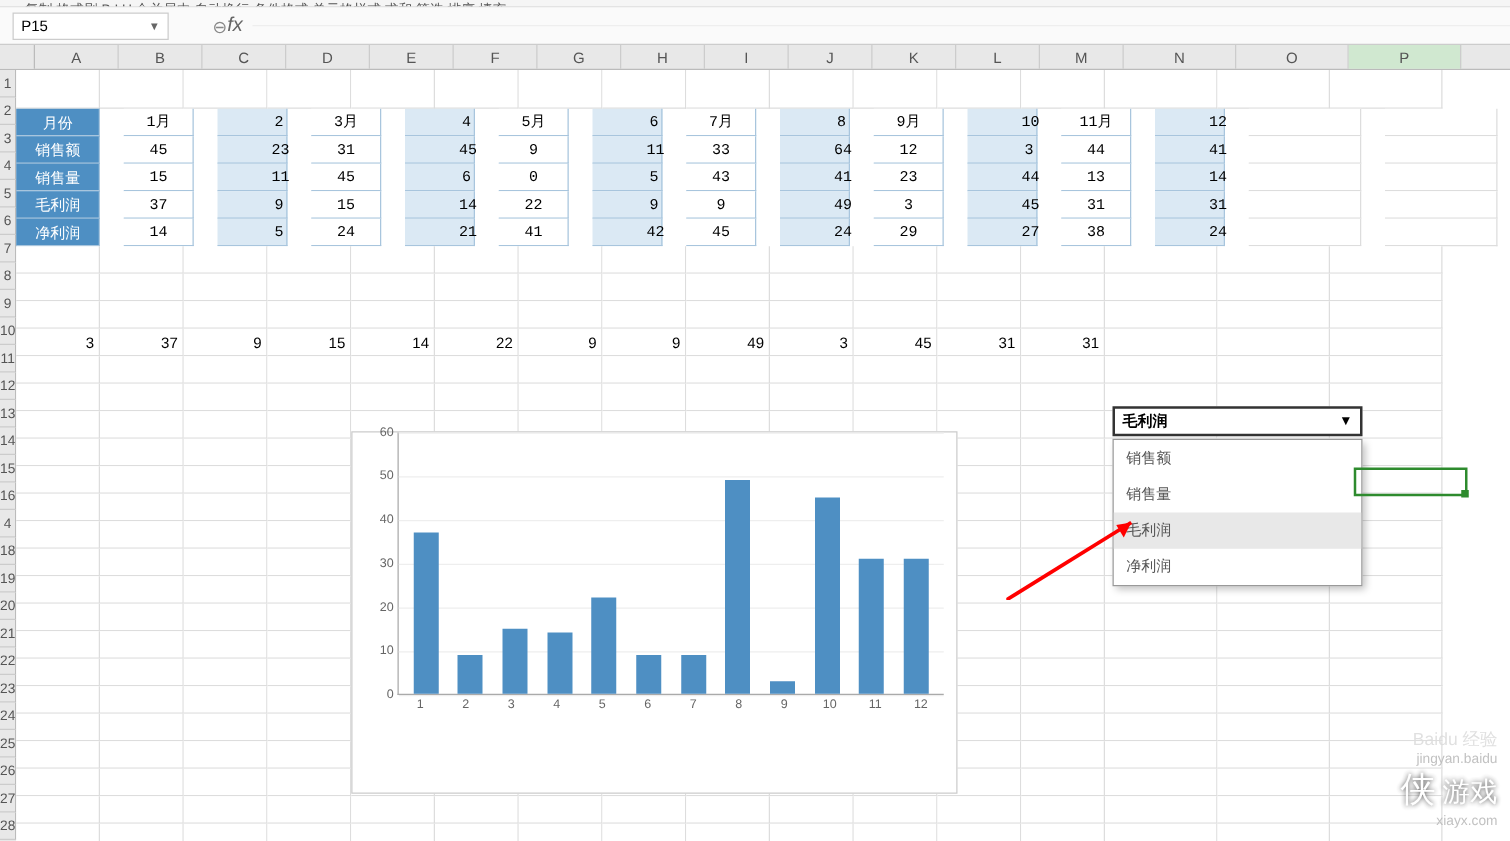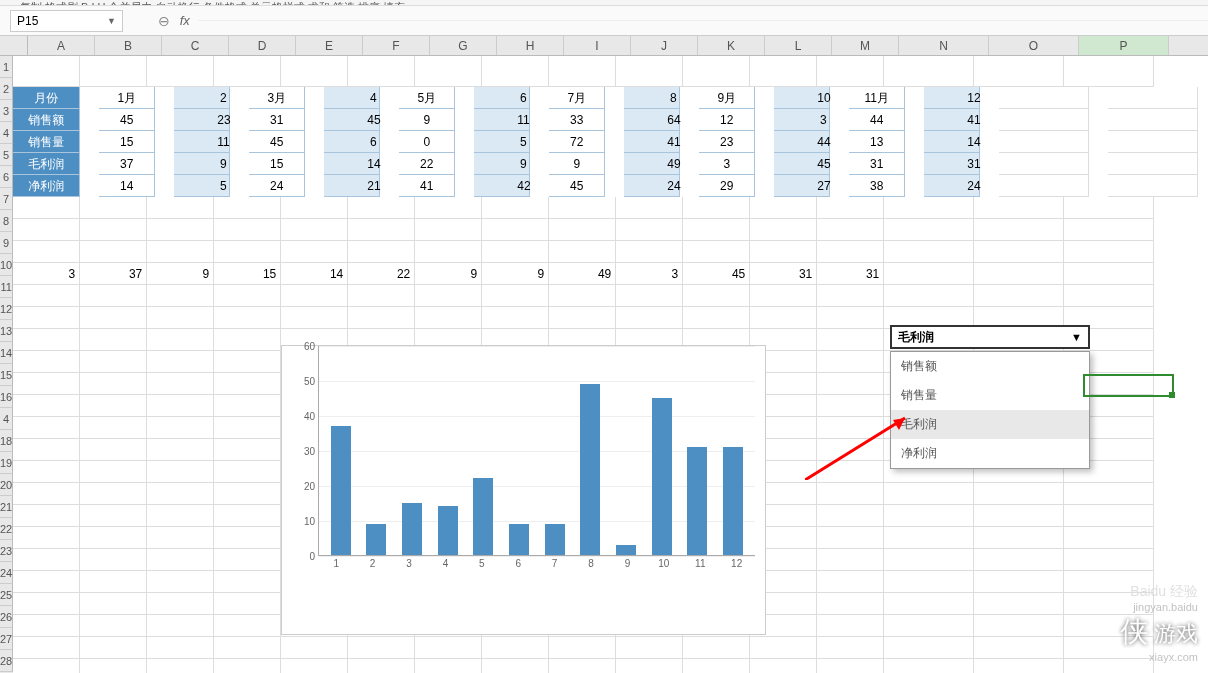--- a/index.html
+++ b/index.html
@@ -1,24 +1,24 @@
 <!DOCTYPE html>
 <html><head>
 <meta charset="utf-8">
 <style>
 * { margin: 0; padding: 0; box-sizing: border-box; font-family: "Microsoft YaHei", Arial, sans-serif; }
 body { background: #fff; width: 1208px; height: 673px; overflow: hidden; position: relative; }
 
 .toolbar-hint { height: 6px; background: #f5f5f5; border-bottom: 1px solid #ddd; font-size: 11px; color: #555; overflow: hidden; padding-left: 20px; white-space: nowrap; }
 
 .name-fx-bar { display: flex; align-items: center; height: 30px; border-bottom: 1px solid #ccc; background: #fafafa; }
-.name-box { width: 113px; height: 22px; border: 1px solid #ccc; background: #fff; font-size: 12px; display: flex; align-items: center; padding: 0 6px; margin-left: 10px; justify-content: space-between; }
+.name-box { width: 125px; height: 22px; border: 1px solid #ccc; background: #fff; font-size: 12px; display: flex; align-items: center; padding: 0 6px; margin-left: 10px; justify-content: space-between; }
 .name-box-caret { font-size: 9px; color: #666; }
 .zoom-icon { margin-left: 35px; color: #888; font-size: 14px; }
-.fx { margin-left: 10px; font-style: italic; color: #666; font-size: 13px; }
+.fx { font-style: italic; color: #666; font-size: 16px; }
 .fx-line { flex: 1; border-bottom: 1px solid #eee; margin-left: 8px; }
 
 .grid-wrap { position: relative; }
 .col-headers { display: flex; height: 20px; background: #e8e8e8; border-bottom: 1px solid #bbb; }
 .row-hdr-spc { width: 28px; border-right: 1px solid #bbb; background: #e8e8e8; }
 .col-hdr { width: 67px; text-align: center; font-size: 12px; color: #555; border-right: 1px solid #ccc; line-height: 20px; }
 .col-hdr.wide { width: 90px; }
 .col-hdr.sel { background: #d0e8d0; }
 
 .sheet { position: relative; display: flex; }
@@ -28,21 +28,21 @@
 .cells { position: relative; flex: 1; }
 .cell-row { display: flex; height: 22px; }
 .cell { width: 67px; border-right: 1px solid #ddd; border-bottom: 1px solid #ddd; font-size: 12px; text-align: center; line-height: 22px; background: #fff; }
 .cell.wide { width: 90px; }
 .cell.r { text-align: right; padding-right: 4px; }
 
 .big-title { position: absolute; top: 0; left: 0; width: 871px; height: 31px; background: #fff; font-family: "SimSun", serif; font-size: 26px; text-align: center; line-height: 34px; border-bottom: 1px solid #ddd; }
 
 .data-tbl-row { display: flex; height: 22px; gap: 19px; }
 .hcell { width: 67px; background: #4e8fc3; color: #fff; font-size: 12px; text-align: center; line-height: 22px; border-right: 1px solid #a8c5dd; border-bottom: 1px solid #a8c5dd; }
-.dcell { width: 56px; font-size: 12px; text-align: center; line-height: 22px; border-right: 1px solid #a8c5dd; border-bottom: 1px solid #a8c5dd; }
+.dcell { width: 56px; font-size: 12px; text-align: center; line-height: 22px; border-right: 1px solid #a8c5dd; border-bottom: 1px solid #a8c5dd; font-family: Liberation Mono, monospace; }
 .dcell.odd { background: #fff; }
 .dcell.even { background: #dbe9f4; padding-left: 43px; }
 
 .chart-box { position: absolute; left: 281px; top: 345px; width: 485px; height: 290px; background: #fff; border: 1px solid #ccc; }
 .chart-title { text-align: center; font-size: 14px; color: #555; padding: 8px 0 4px; }
 .chart-plot { position: relative; height: 230px; margin: 0 10px 0 36px; border-left: 1px solid #aaa; border-bottom: 1px solid #aaa; }
 .y-tick { position: absolute; left: -30px; width: 26px; text-align: right; font-size: 10px; color: #666; transform: translateY(-50%); }
 .y-grid { position: absolute; left: 0; right: 0; border-top: 1px solid #eee; }
 .bars { position: absolute; left: 0; right: 0; bottom: 0; top: 0; display: flex; align-items: flex-end; justify-content: space-around; padding: 0 4px; }
 .bar { width: 20px; background: #4e8fc3; }
@@ -188,21 +188,21 @@
           <div class="cell wide"></div>
         </div>
         <div class="data-tbl-row">
           <div class="hcell">销售量</div>
           <div class="dcell odd">15</div>
           <div class="dcell even">11</div>
           <div class="dcell odd">45</div>
           <div class="dcell even">6</div>
           <div class="dcell odd">0</div>
           <div class="dcell even">5</div>
-          <div class="dcell odd">72</div>
+          <div class="dcell odd">43</div>
           <div class="dcell even">41</div>
           <div class="dcell odd">23</div>
           <div class="dcell even">44</div>
           <div class="dcell odd">13</div>
           <div class="dcell even">14</div>
           <div class="cell wide"></div>
           <div class="cell wide"></div>
           <div class="cell wide"></div>
         </div>
         <div class="data-tbl-row">

